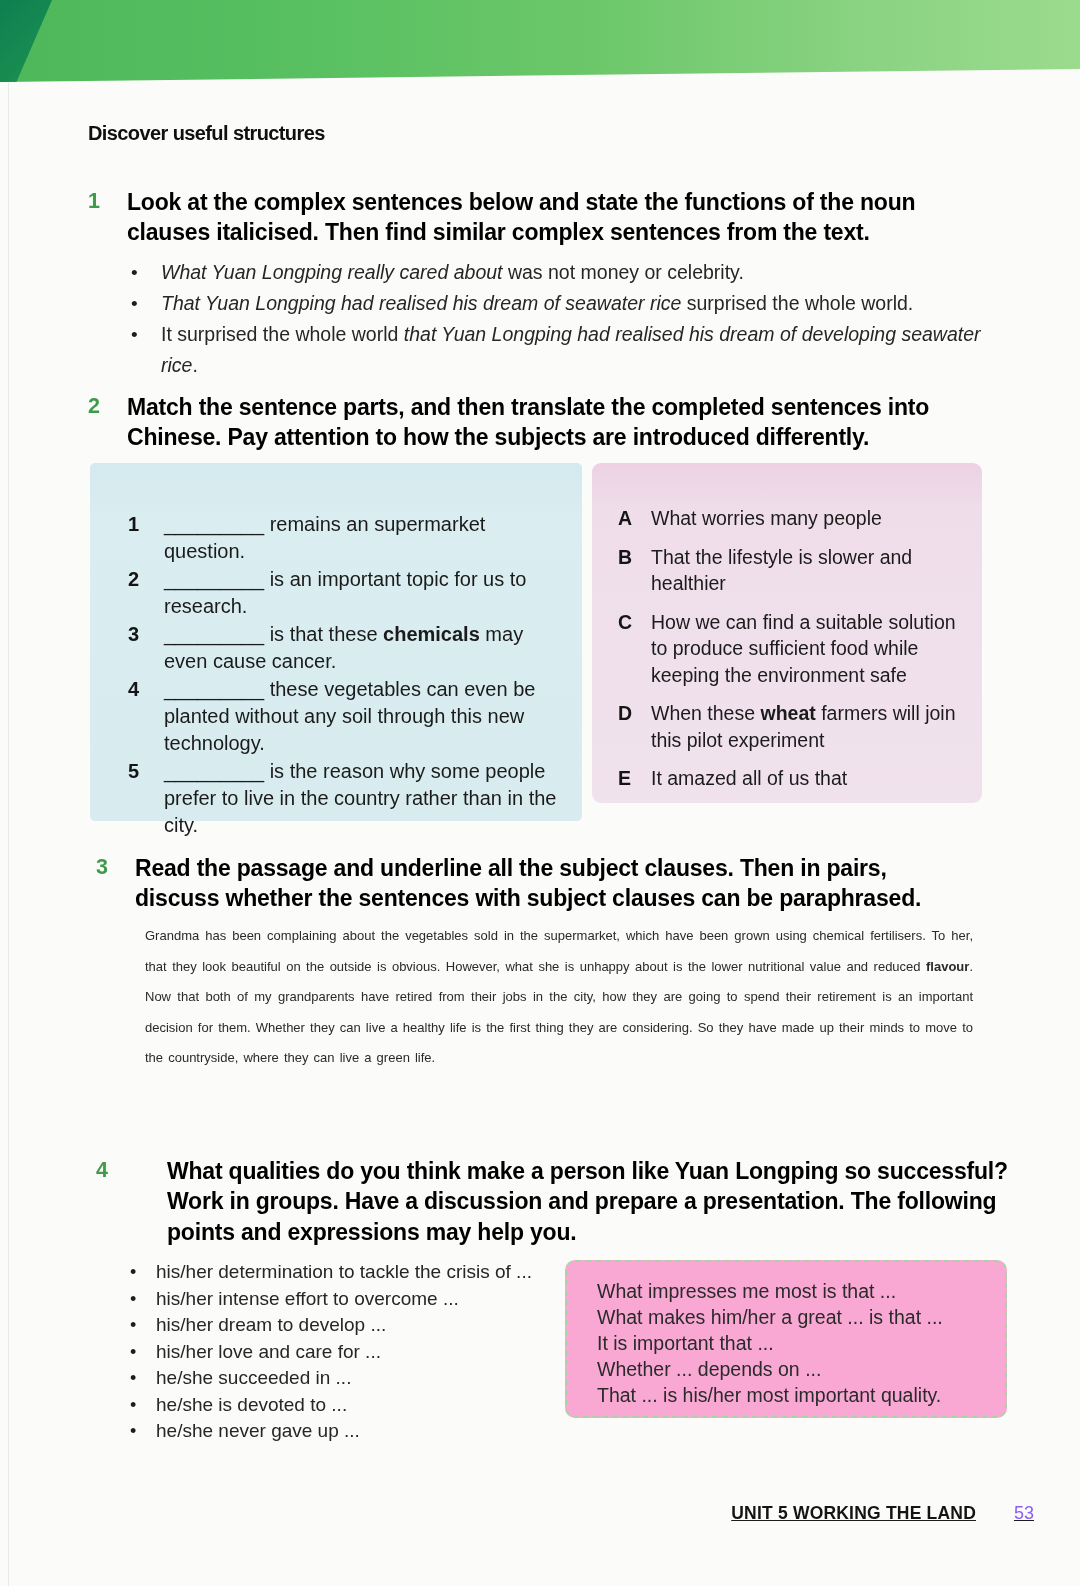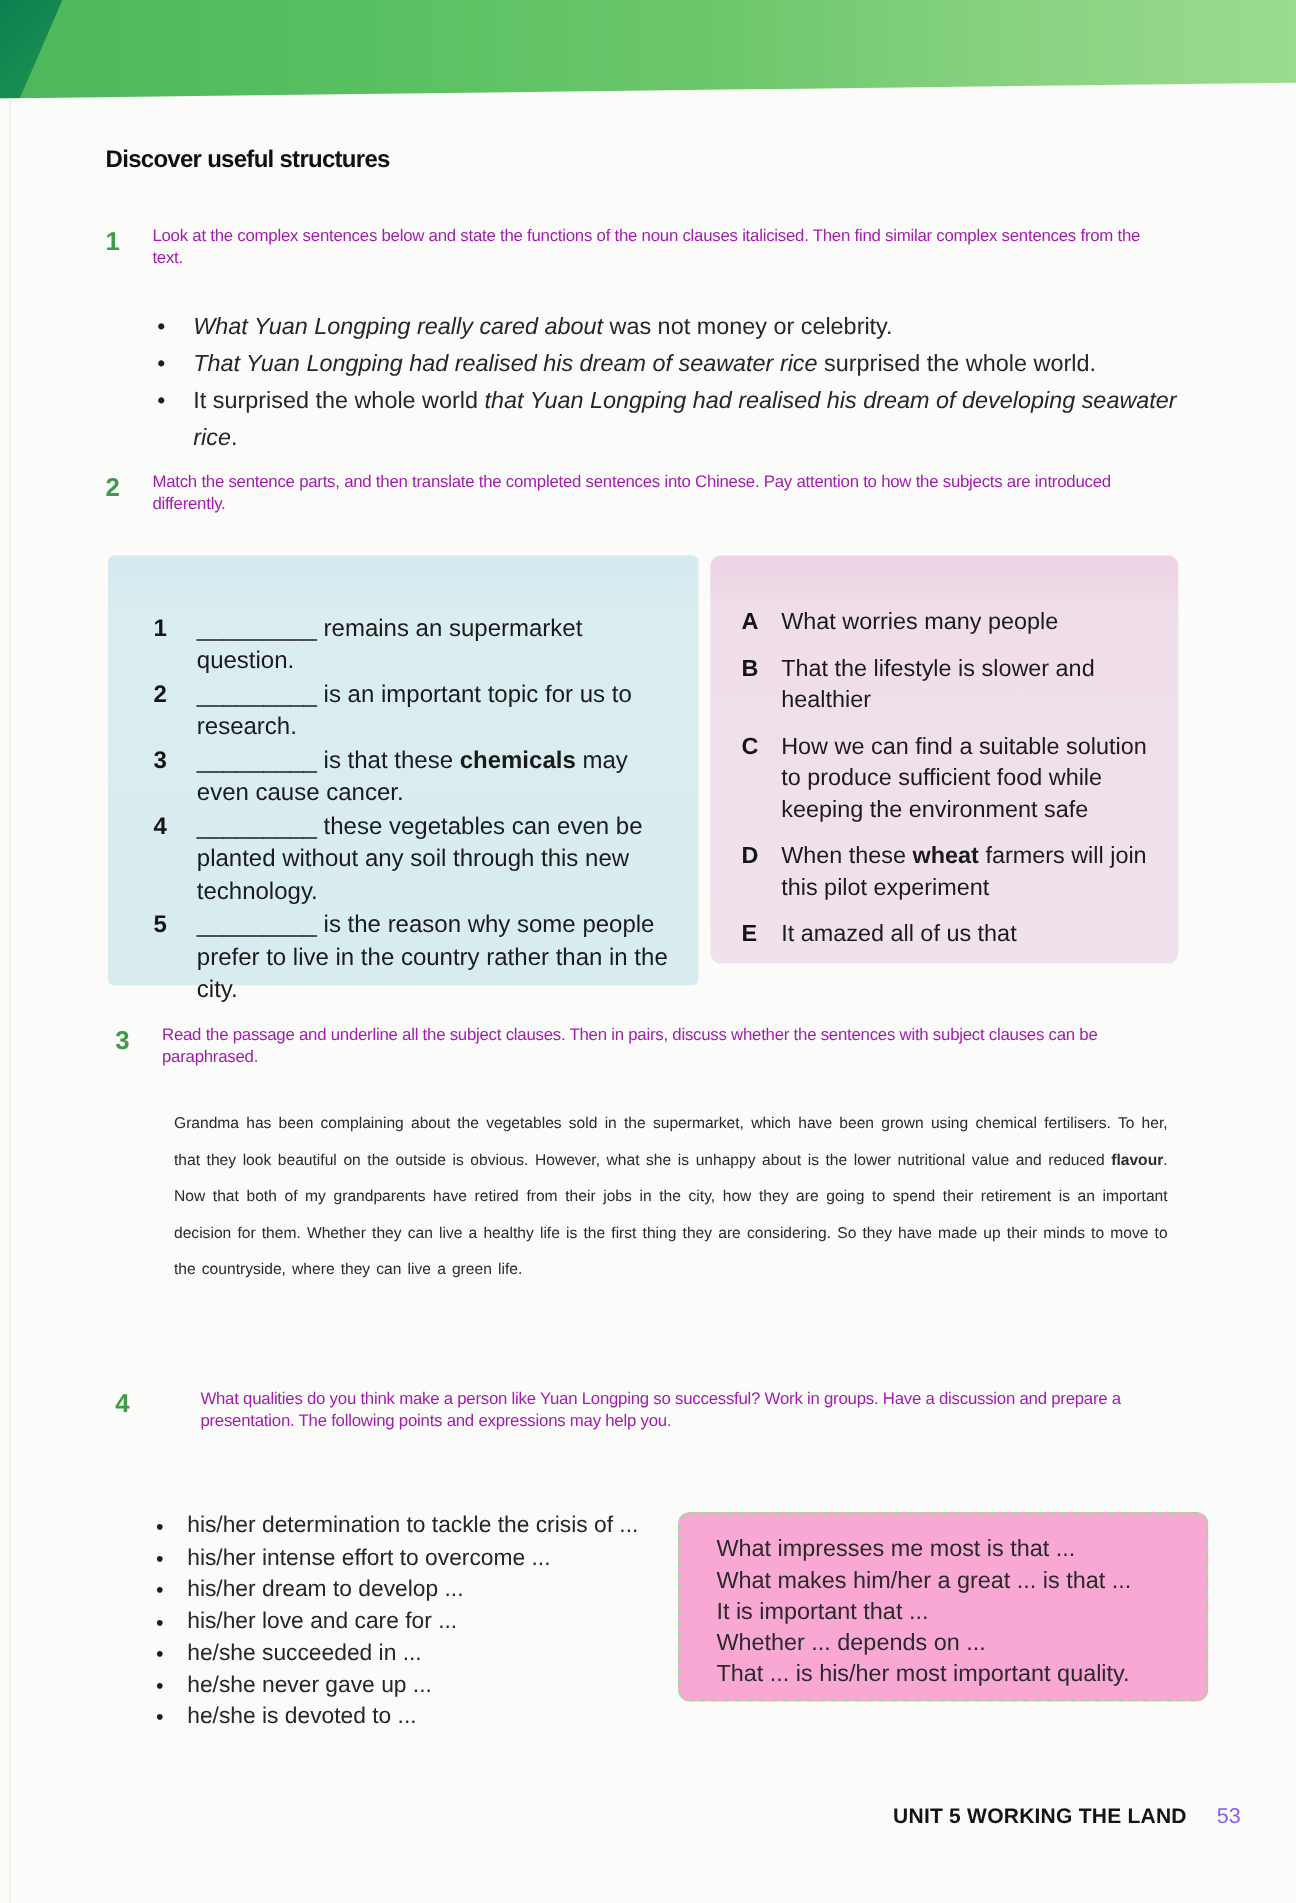--- a/index.html
+++ b/index.html
@@ -31,21 +31,21 @@
     font-size:20px; font-weight:bold; letter-spacing:-0.6px; color:#101010;
   }
 
   
   .ex-head { position:absolute; display:flex; }
   .ex-num {
     width:39px; flex:0 0 39px;
     font-size:21.5px; font-weight:bold; color:#3d9b4a; line-height:1.32;
   }
   .ex-title {
-    font-size:14px; font-weight:normal; color:#a21caf;
+    font-size:23px; font-weight:bold; color:#000000;
     letter-spacing:-0.2px; line-height:1.32;
   }
 
   
   .ex1-bullets { position:absolute; left:127px; top:257px; width:860px; list-style:none; }
   .ex1-bullets li {
     position:relative; padding-left:34px;
     font-size:19.5px; line-height:31px; color:#262626;
   }
   .ex1-bullets li::before {
@@ -96,21 +96,21 @@
   .expr-box {
     position:absolute; left:565px; top:1260px; width:442px; height:158px;
     border:2px dashed #a9d3a2; border-radius:10px; background:#f9a8d4;
     padding:16px 10px 0 30px;
   }
   .expr-line { font-size:19.5px; line-height:26px; color:#2a2a2a; }
 
   
   .footer {
     position:absolute; top:1503px; right:46px;
-    display:flex; align-items:baseline; gap:25px;
+    display:flex; align-items:baseline; gap:38px;text-decoration:underline;
   }
   .footer-label { font-size:17.5px; font-weight:bold; color:#141414; letter-spacing:0.2px; }
   .footer-page { font-size:18px; color:#8b5cf6; }
 
   .it { font-style:italic; }
   .bd { font-weight:bold; }
 </style>
 </head>
 <body>
 
@@ -193,22 +193,22 @@
   <div class="ex-head" style="left:96px; top:1156px; width:920px;">
     <span class="ex-num">4</span>
     <span class="ex-title" style="width:860px;margin-left:32px;">What qualities do you think make a person like Yuan Longping so successful? Work in groups. Have a discussion and prepare a presentation. The following points and expressions may help you.</span>
   </div>
   <ul class="ex4-bullets">
     <li>his/her determination to tackle the crisis of ...</li>
     <li>his/her intense effort to overcome ...</li>
     <li>his/her dream to develop ...</li>
     <li>his/her love and care for ...</li>
     <li>he/she succeeded in ...</li>
+    <li>he/she is devoted to ...</li>
     <li>he/she never gave up ...</li>
-    <li>he/she is devoted to ...</li>
   </ul>
 
   <div class="expr-box">
     <div class="expr-line">What impresses me most is that ...</div>
     <div class="expr-line">What makes him/her a great ... is that ...</div>
     <div class="expr-line">It is important that ...</div>
     <div class="expr-line">Whether ... depends on ...</div>
     <div class="expr-line">That ...  is his/her most important quality.</div>
   </div>
 

